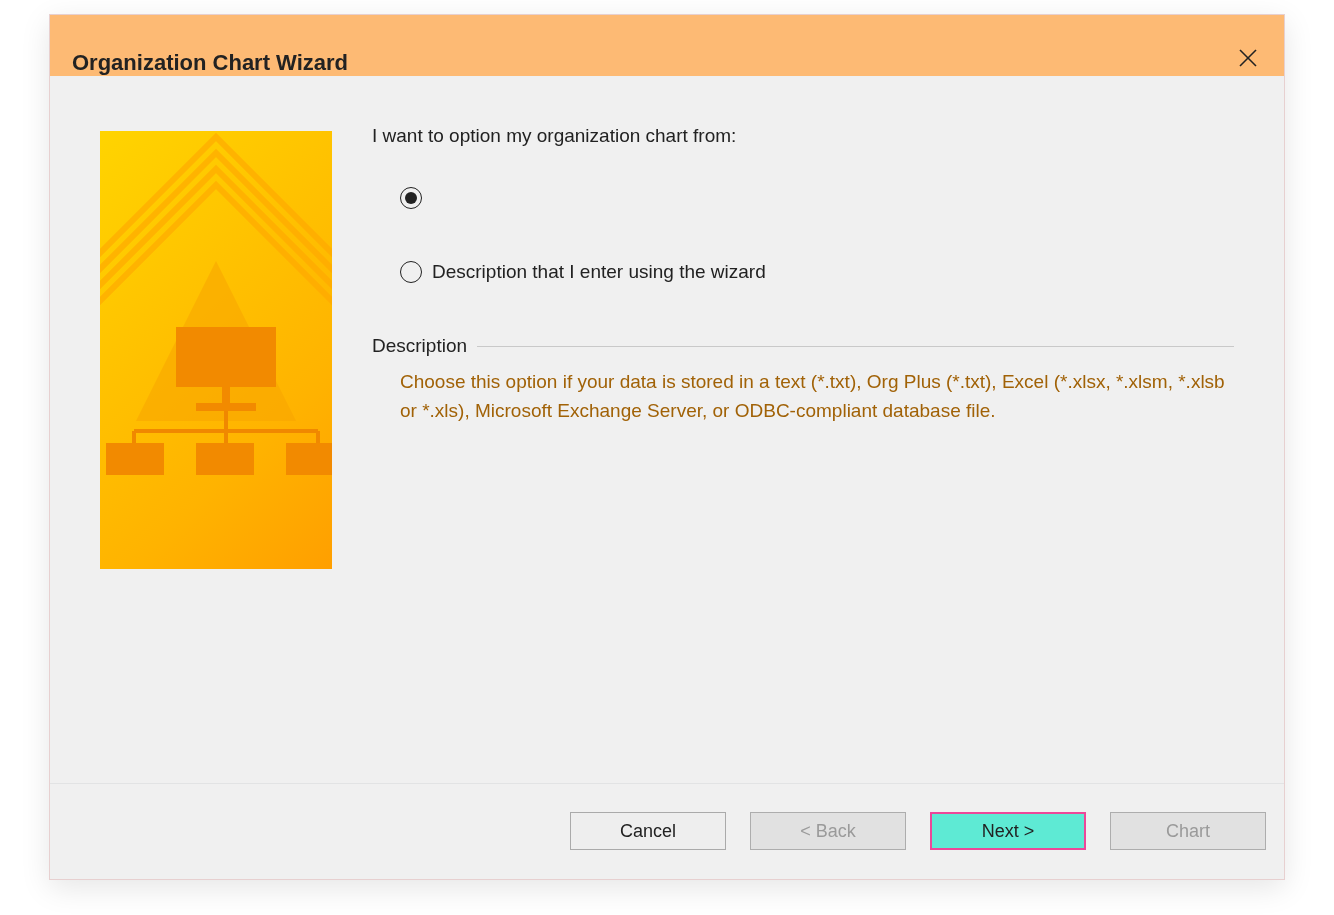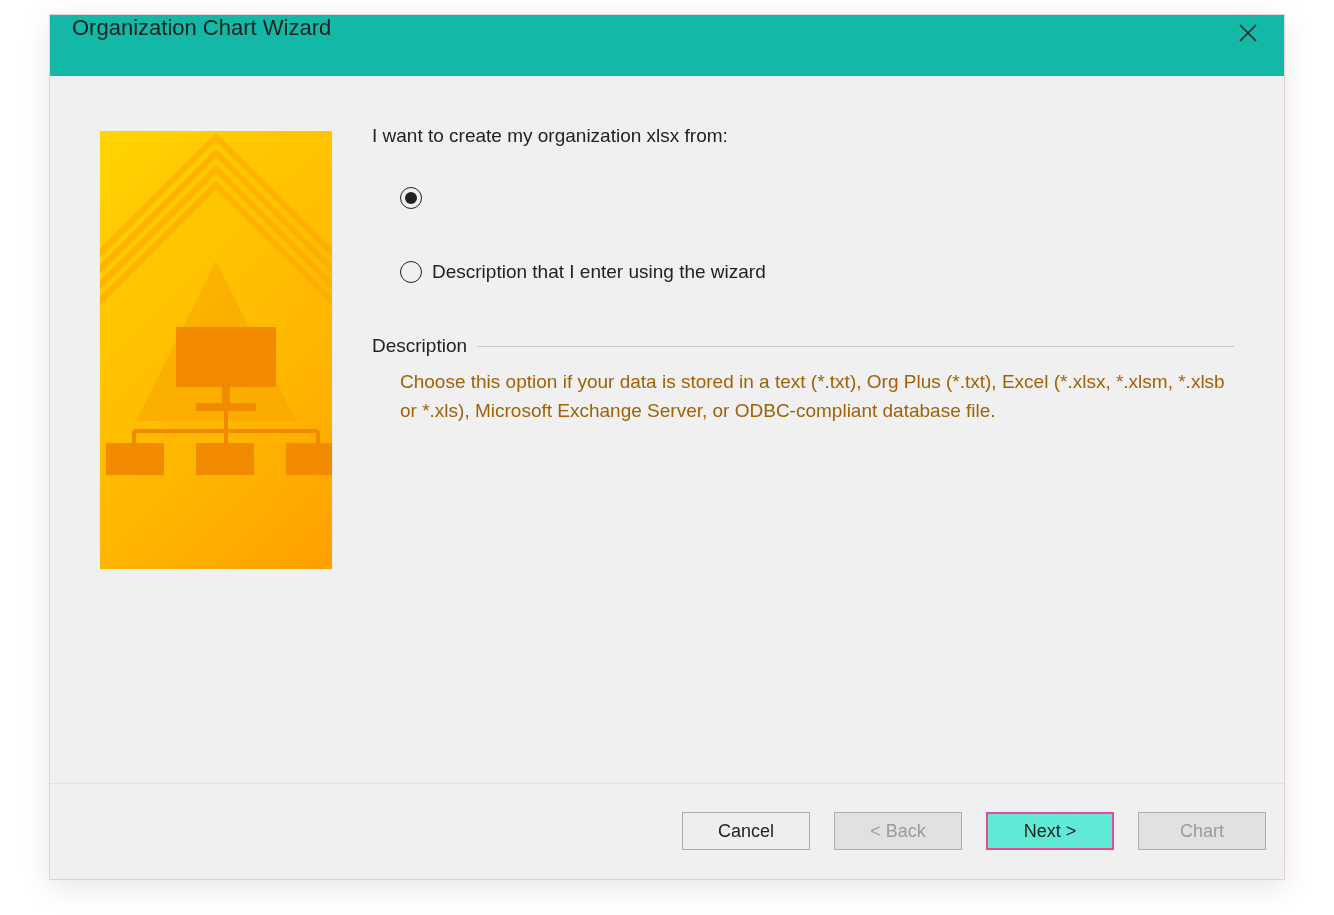--- a/index.html
+++ b/index.html
@@ -20,25 +20,26 @@
     background: #fff;
     border: 1px solid #e7d0d0;
     box-shadow: 0 8px 28px rgba(0,0,0,0.10);
     display:flex;
     flex-direction:column;
     overflow:hidden;
   }
   .titlebar {
     height: 62px;
     display:flex;
-    align-items:flex-start;
+    align-items:flex-end;
     justify-content:space-between;
     padding: 0 18px 0 22px;
-    background:#14b8a6;
+    background:#fdba74;
     border-bottom: 1px solid #eef0f1;
+    font-weight: bold;
   }
   .titlebar-title {
     font-size: 22px;
     color:#222;
   }
   .close-btn {
     width: 36px;
     height: 36px;
     display:flex;
     align-items:center;
@@ -116,21 +117,21 @@
     height: 96px;
     background:#f0f0f0;
     display:flex;
     align-items:flex-start;
     justify-content:flex-end;
     gap: 24px;
     padding: 28px 18px 0 18px;
     border-top: 1px solid #e2e3e4;
   }
   .btn {
-    width: 128px;
+    width: 156px;
     height: 38px;
     display:flex;
     align-items:center;
     justify-content:center;
     font-size:18px;
     border:1px solid #adadad;
     background:#e1e1e1;
     cursor:pointer;
     user-select:none;
   }
@@ -186,21 +187,21 @@
         <line x1="126" y1="300" x2="126" y2="312" stroke="#f08800" stroke-width="4"></line>
         <line x1="218" y1="300" x2="218" y2="312" stroke="#f08800" stroke-width="4"></line>
 
         <rect x="6" y="312" width="58" height="32" fill="#f28a00"></rect>
         <rect x="96" y="312" width="58" height="32" fill="#f28a00"></rect>
         <rect x="186" y="312" width="58" height="32" fill="#f28a00"></rect>
       </svg>
     </div>
 
     <div class="right-pane">
-      <div class="prompt">I want to create my organization xlsx from:</div>
+      <div class="prompt">I want to option my organization chart from:</div>
 
       <div class="options">
         <div class="option-row">
           <span class="radio selected"></span>
         </div>
         <div class="option-row">
           <span class="radio"></span>
           <span class="option-label">Description that I enter using the wizard</span>
         </div>
       </div>

